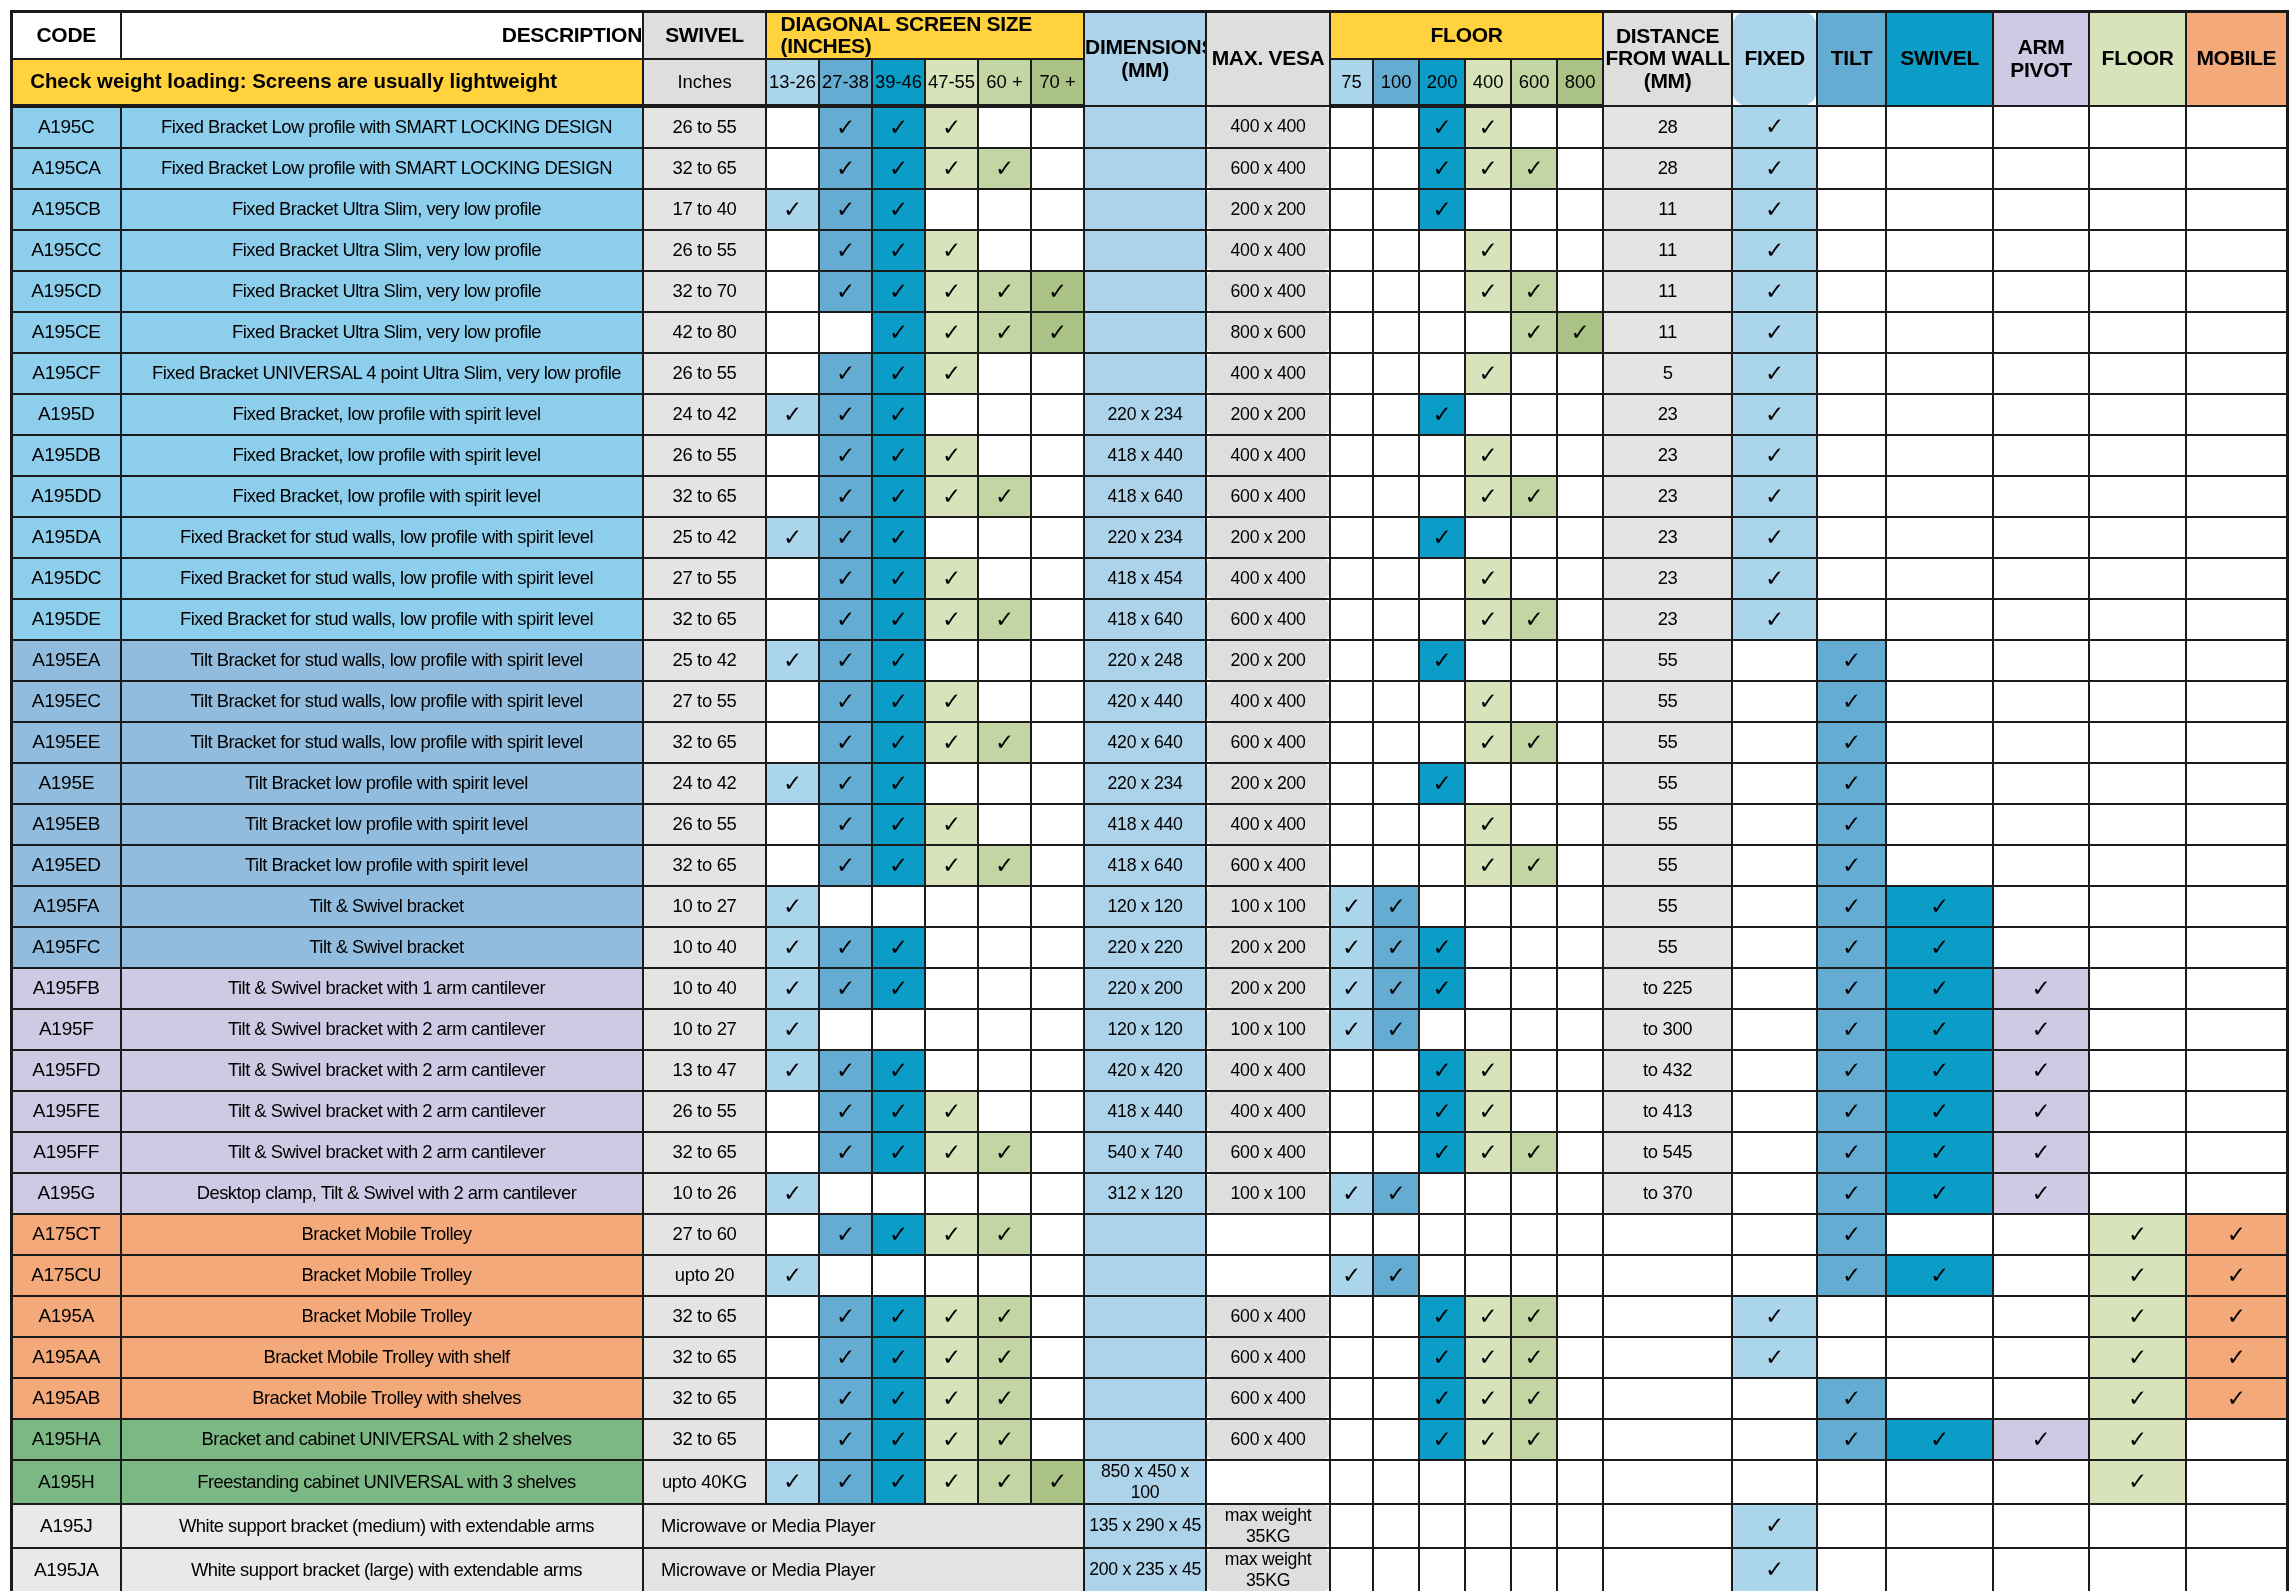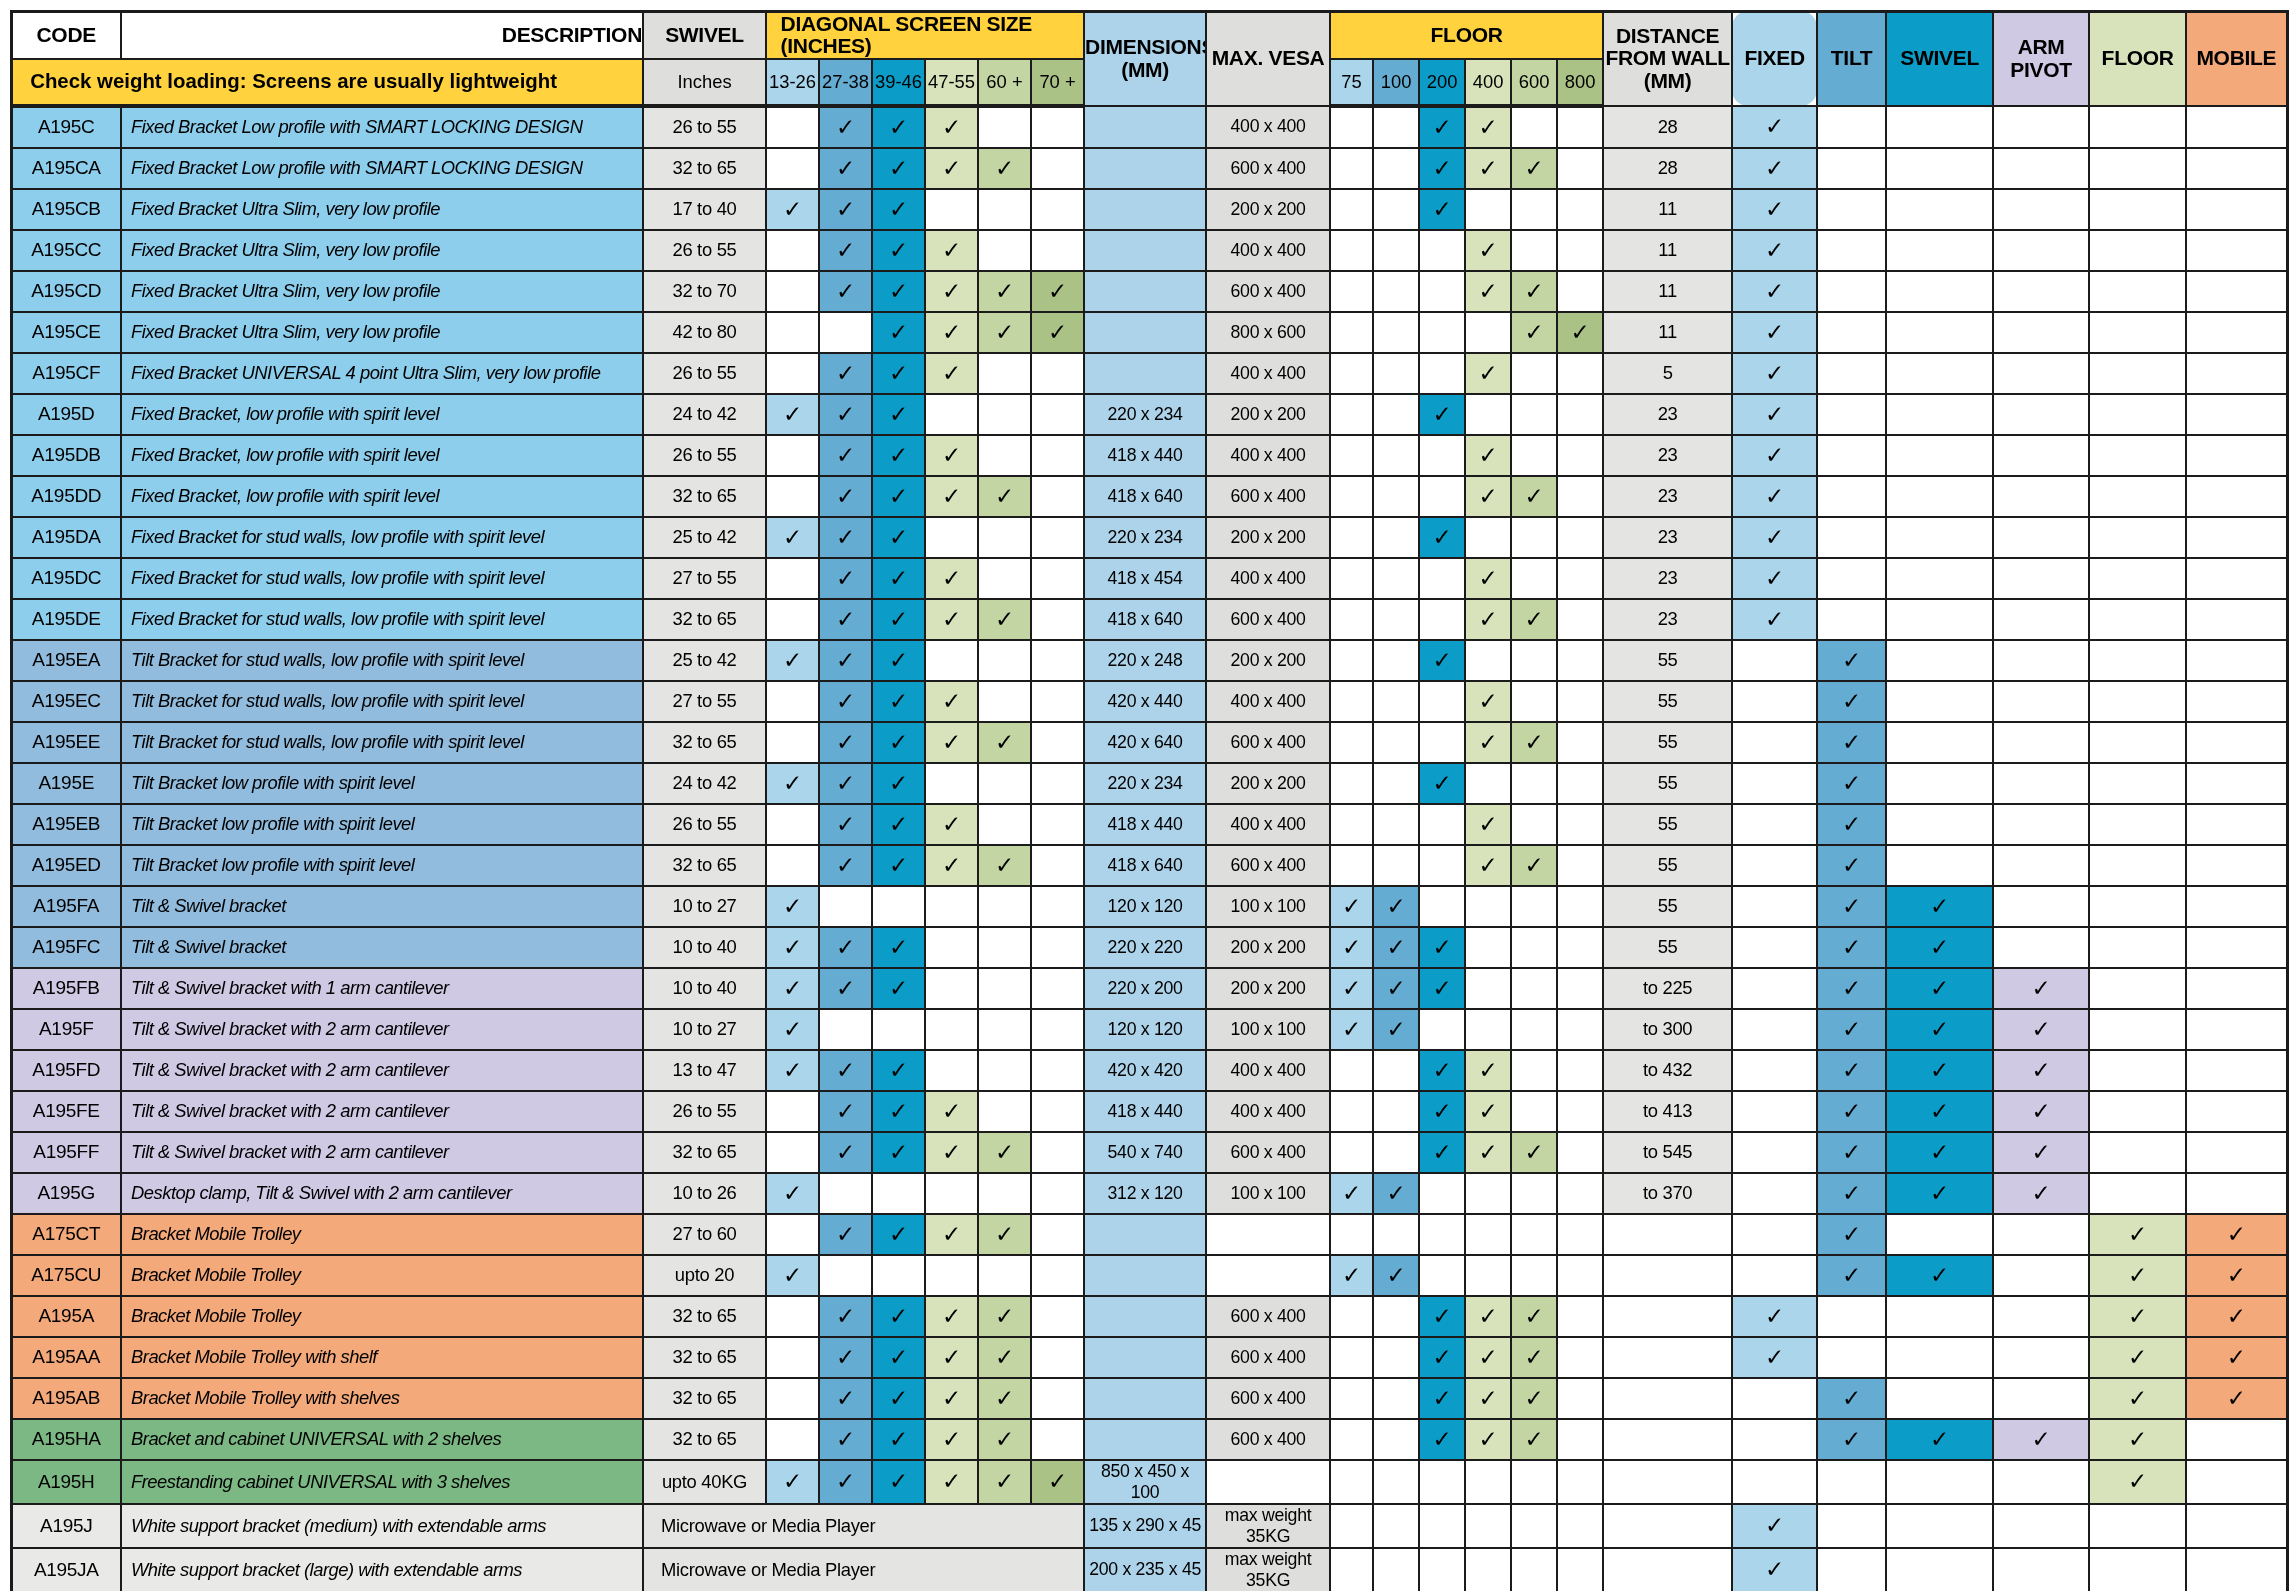--- a/index.html
+++ b/index.html
@@ -23,26 +23,26 @@
   .left{text-align:right;padding-left:12.2px;}
   .sub{font-size:18.4px;font-weight:normal;}
   .note{font-size:20.4px;font-weight:bold;text-align:left;padding-left:17.7px;}
   .grouphead{text-align:left;padding-left:13.6px;}
   
   .tone-blue{background:var(--rowblue);} .tone-blue2{background:var(--rowblue2);}
   .tone-purple{background:var(--rowpurple);} .tone-orange{background:var(--roworange);}
   .tone-green{background:var(--rowgreen);} .tone-gray{background:var(--rowgray);}
   
   .c-code{font-size:19px;}
-  .c-desc{text-align:left;padding-left:9px;font-size:18.4px;letter-spacing:-0.5px;font-style:italic;}
+  .c-desc{text-align:center;padding-left:9px;font-size:18.4px;letter-spacing:-0.5px;}
   .c-range{background:var(--rangegray);}
   .c-merged{text-align:left;padding-left:17px;}
   .c-dims{background:var(--dimsblue);font-size:17.7px;}
   .c-maxvesa{background:#ffffff;font-size:17.7px;}
-  .c-maxvesa.filled{background:var(--headgray);}
+  .c-maxvesa.filled{background:var(--headgray);border-radius:9px;}
   .c-dist{background:#ffffff;}
   .c-dist.filled{background:var(--rangegray);}
   .chk{font-size:23px;}
   .d0{background:var(--diag0);} .d1{background:var(--diag1);} .d2{background:var(--diag2);}
   .d3{background:var(--diag3);} .d4{background:var(--diag4);} .d5{background:var(--diag5);}
   .f0{background:var(--feat0);} .f1{background:var(--feat1);} .f2{background:var(--feat2);}
   .f3{background:var(--feat3);} .f4{background:var(--feat4);} .f5{background:var(--feat5);}
 </style>
 </head>
 <body>

